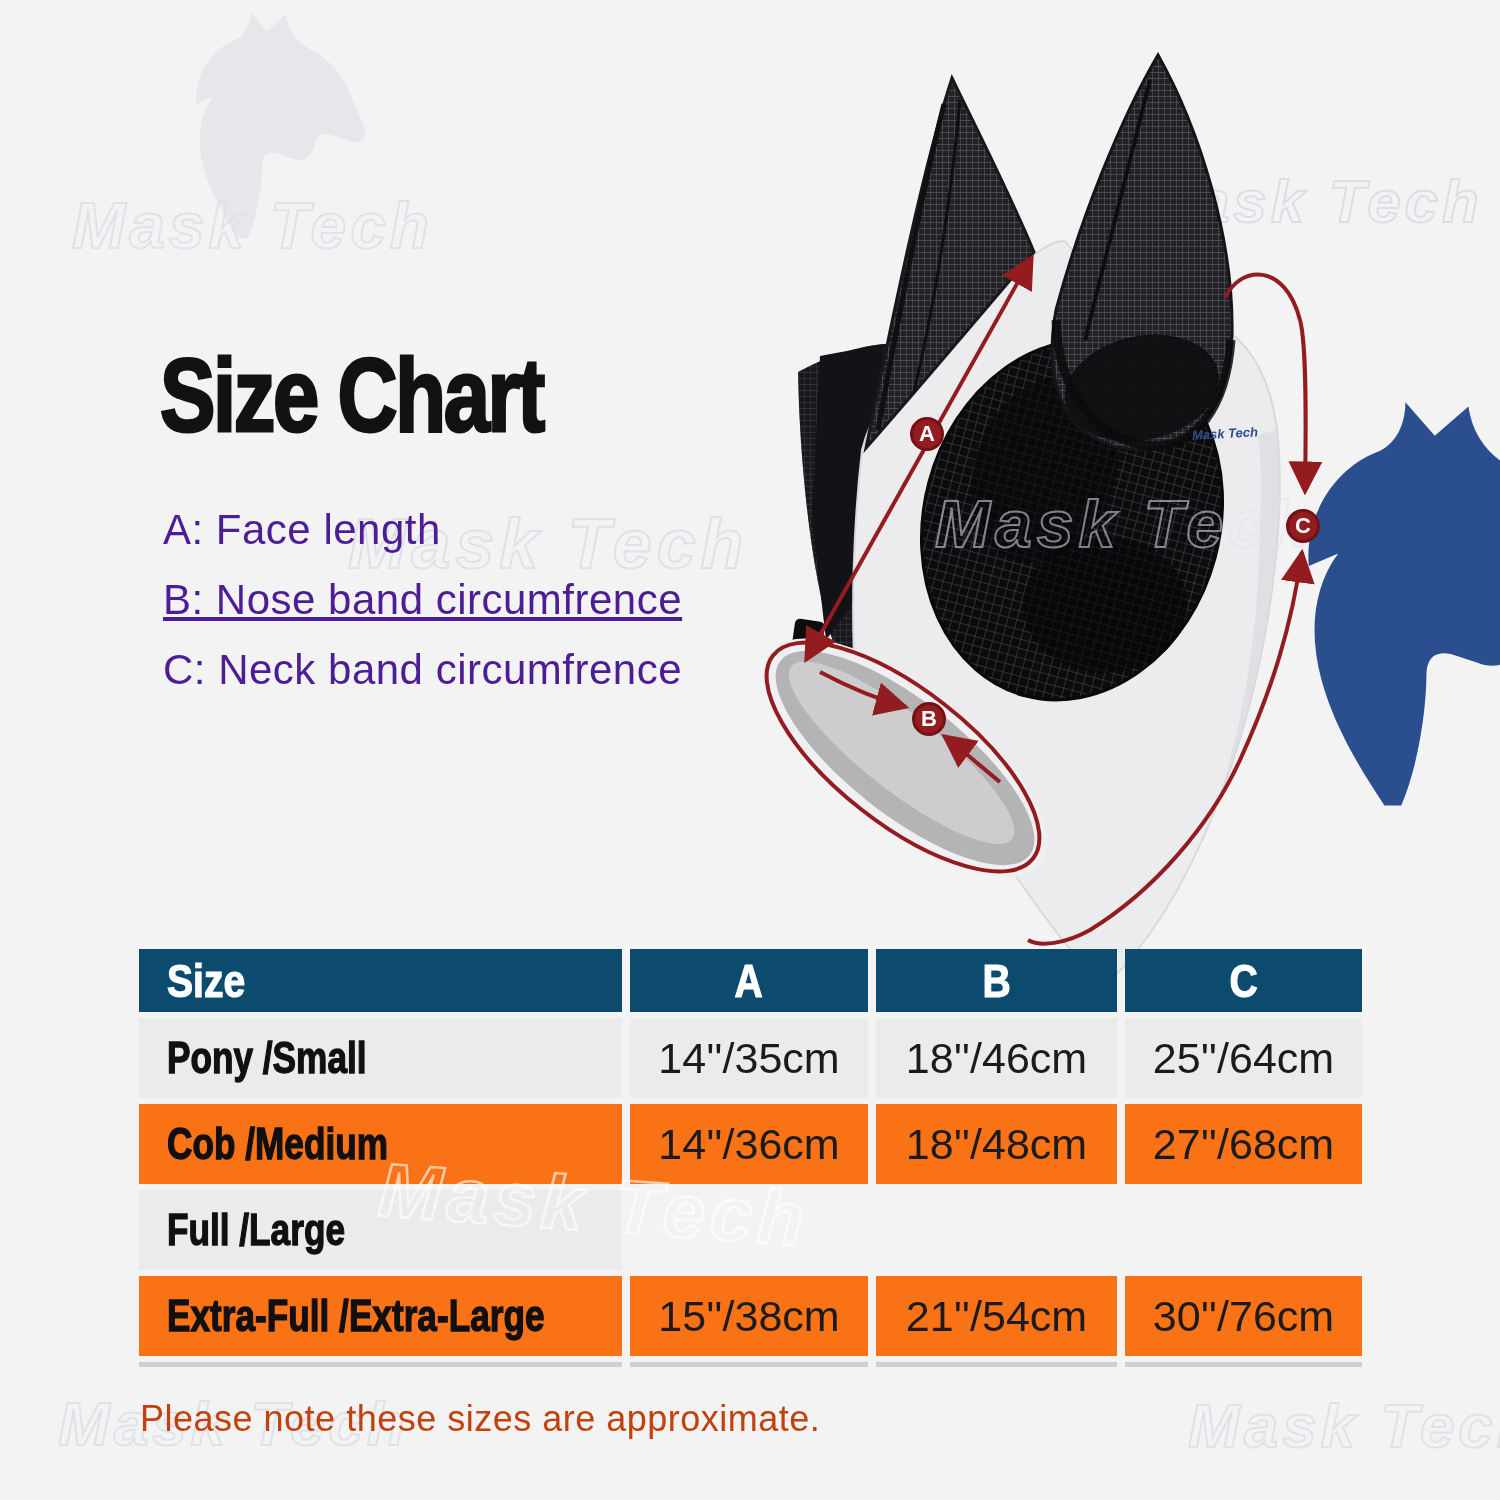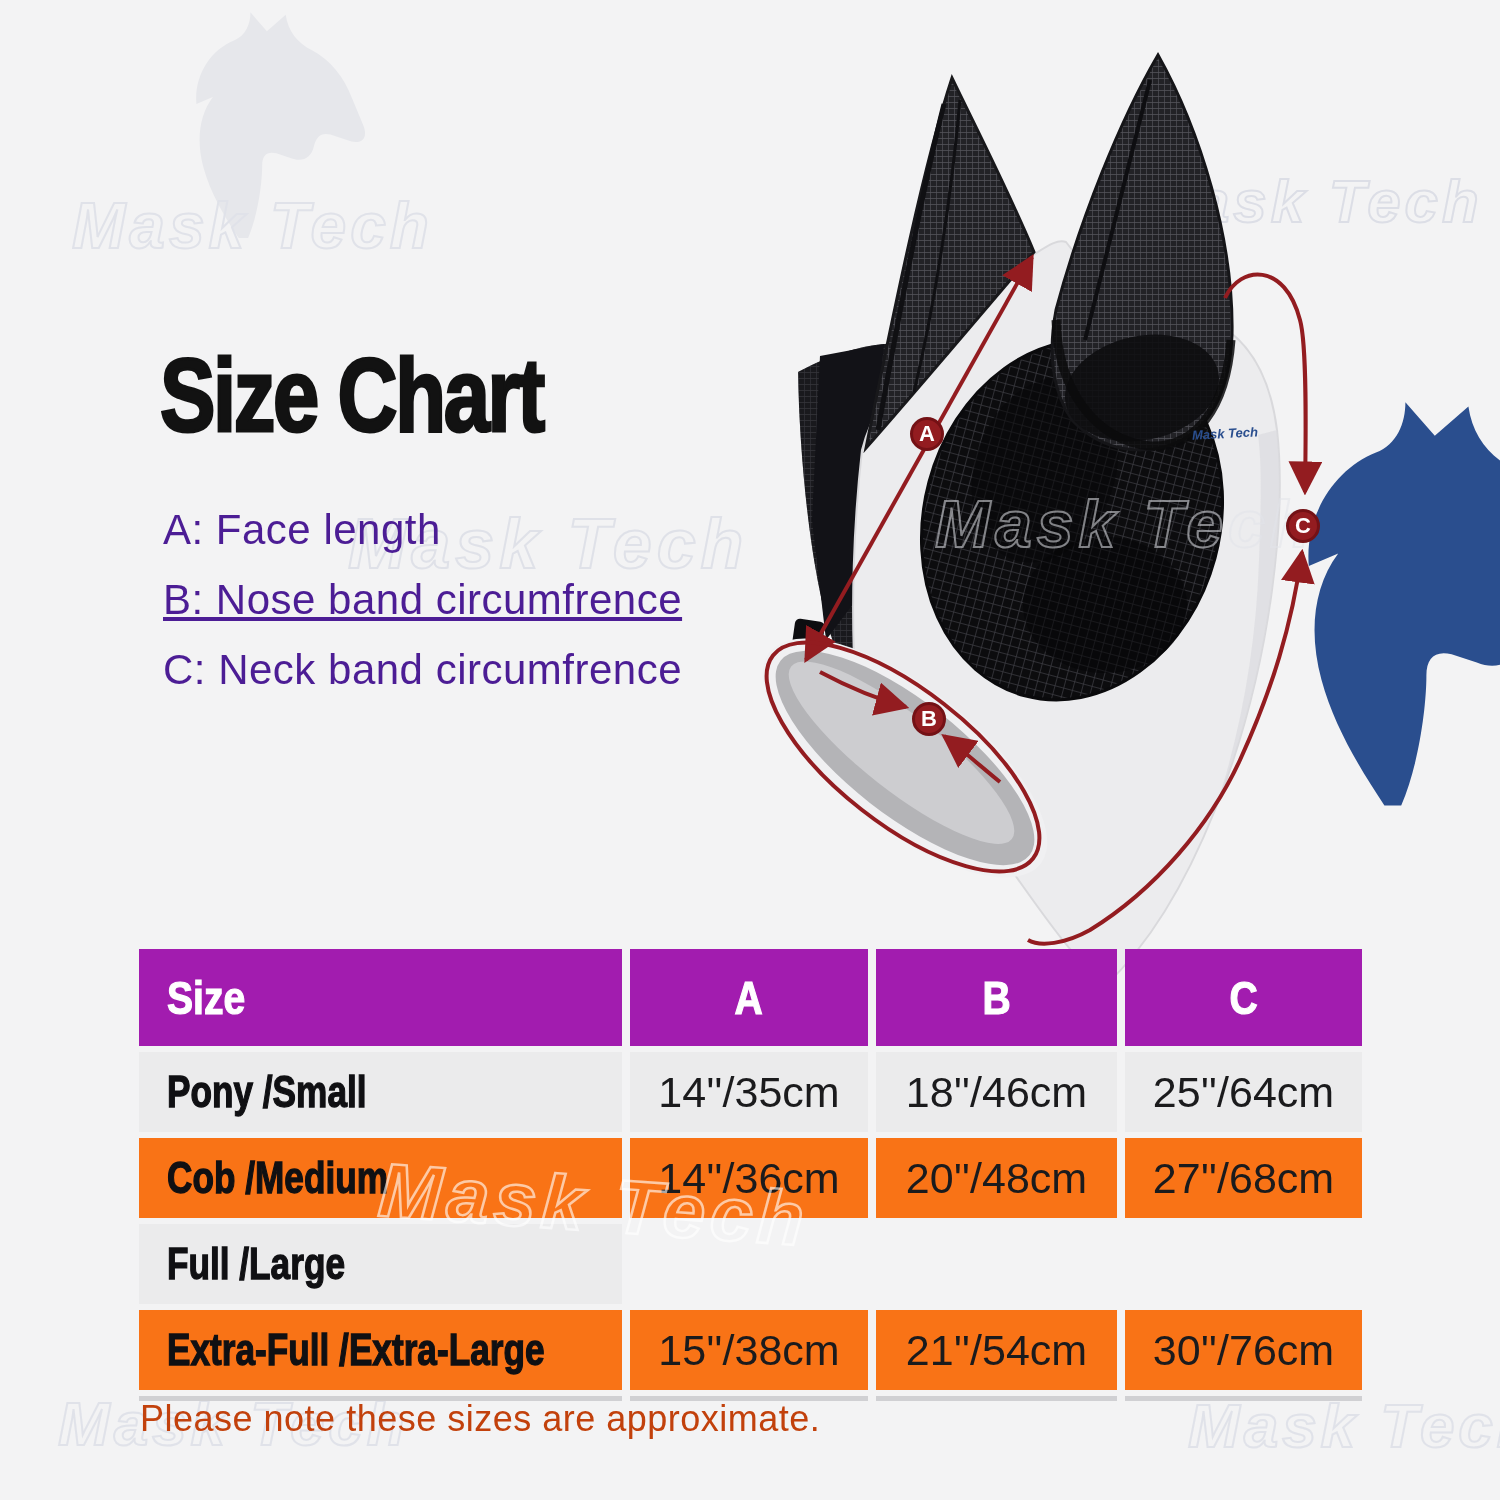--- a/index.html
+++ b/index.html
@@ -38,21 +38,21 @@
 
   
   .size-table{left:139px;top:949px;width:1223px;z-index:10;}
   .t-row{
     display:grid;grid-template-columns:483px 238px 241px 237px;column-gap:8px;
     margin-bottom:6px;
   }
   .t-cell{
     height:80px;display:flex;align-items:center;overflow:hidden;
   }
-  .t-head .t-cell{height:97px;background:#a21caf;}
+  .t-head .t-cell{height:63px;background:#0c4a6e;}
   .t-cell.lbl{padding-left:28px;}
   .t-cell.val{justify-content:center;}
   .head-txt{
     color:#fff;font-size:46px;font-weight:700;-webkit-text-stroke:1.2px #fff;
     transform:scaleX(.85);transform-origin:left center;white-space:nowrap;
   }
   .t-cell.val .head-txt{transform-origin:center;}
   .row-light .t-cell{background:#ebebec;}
   .row-dark .t-cell{background:#f97316;}
   .lbl-txt{
@@ -245,21 +245,21 @@
         </div>
     </div>
     <div class="t-row row-dark">
       <div class="t-cell lbl">
           <span class="lbl-txt">Cob /Medium</span>
         </div>
       <div class="t-cell val">
           <span class="val-txt">14''/36cm</span>
         </div>
       <div class="t-cell val">
-          <span class="val-txt">20''/48cm</span>
+          <span class="val-txt">18''/48cm</span>
         </div>
       <div class="t-cell val">
           <span class="val-txt">27''/68cm</span>
         </div>
     </div>
     <div class="t-row row-light">
       <div class="t-cell lbl">
           <span class="lbl-txt">Full /Large</span>
         </div>
     </div>

